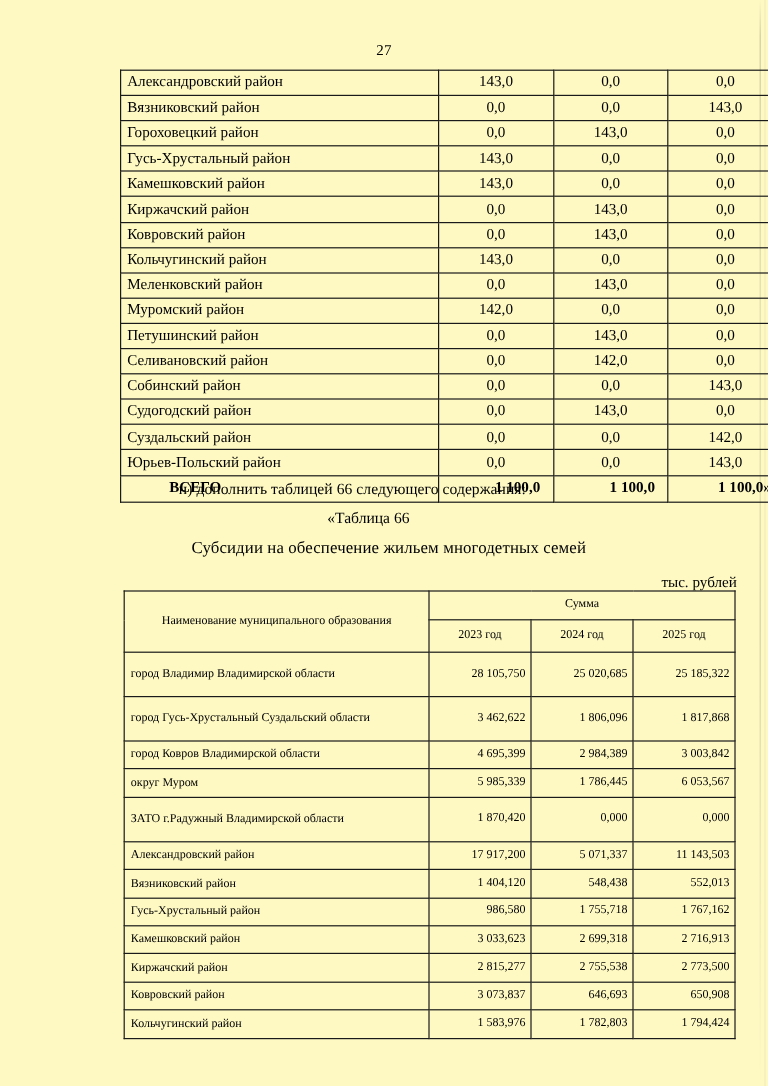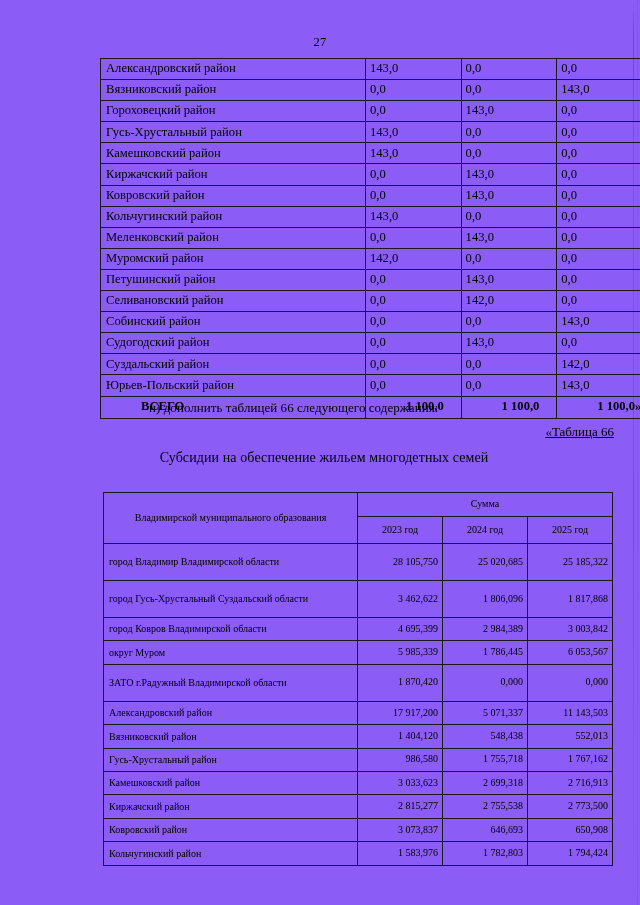--- a/index.html
+++ b/index.html
@@ -11,21 +11,21 @@
     height: 905px;
     background: #ffffff;
     font-family: "Liberation Serif", "DejaVu Serif", serif;
     color: #000000;
     position: relative;
     overflow: hidden;
   }
   .page {
     position: absolute;
     inset: 0;
-    background: #8b5cf6;
+    background: #fef9c3;
   }
   
   .scan-edge {
     position: absolute;
     top: 0;
     right: 6px;
     width: 1px;
     height: 905px;
     background: linear-gradient(to bottom,
       rgba(0,0,0,0.0) 0px, rgba(0,0,0,0.18) 30px,
@@ -75,21 +75,21 @@
   #table-one td {
     height: 20.1px;
   }
   #table-one td.name {
     width: 255px;
     text-align: left;
     padding-left: 5px;
   }
   #table-one td.num {
     width: 86.6px;
-    text-align: left;
+    text-align: center;
     padding-right: 4px;
     margin-top: 16px;
   }
   #table-one tr.total td {
     font-weight: bold;
     height: 21px;
     padding-left: 40px;
   }
   .closing-quote {
     font-weight: bold;
@@ -102,23 +102,22 @@
     top: 400px;
     font-size: 13px;
     letter-spacing: 0.05px;
     margin-left: 21px;
   }
   .table-caption-right {
     position: absolute;
     left: 0;
     top: 424px;
     width: 614px;
-    text-align: right;
+    text-align: center;
     font-size: 13px;
-    text-decoration: underline;
   }
   .table-title {
     position: absolute;
     left: 4px;
     top: 450px;
     width: 640px;
     text-align: center;
     font-size: 14px;
     letter-spacing: 0.1px;
   }
@@ -289,25 +288,26 @@
           <td class="num">1 100,0</td>
           <td class="num">1 100,0</td>
           <td class="num"><span>1 100,0</span><span class="closing-quote">»;</span></td>
         </tr>
       </tbody>
   </table>
 
   <div class="para-n">н) дополнить таблицей 66 следующего содержания:</div>
   <div class="table-caption-right">«Таблица 66</div>
   <div class="table-title">Субсидии на обеспечение жильем многодетных семей</div>
+  <div class="units">тыс. рублей</div>
 
   <table class="doc" id="table-two">
     <tbody>
         <tr>
-          <td class="hname" rowspan="2">Владимирской муниципального образования</td>
+          <td class="hname" rowspan="2">Наименование муниципального образования</td>
           <td class="hsum" colspan="3">Сумма</td>
         </tr>
         <tr>
           <td class="hyear">2023 год</td>
           <td class="hyear">2024 год</td>
           <td class="hyear">2025 год</td>
         </tr>
         <tr class="r2">
           <td class="name">город Владимир Владимирской области</td>
           <td class="num">28 105,750</td>

